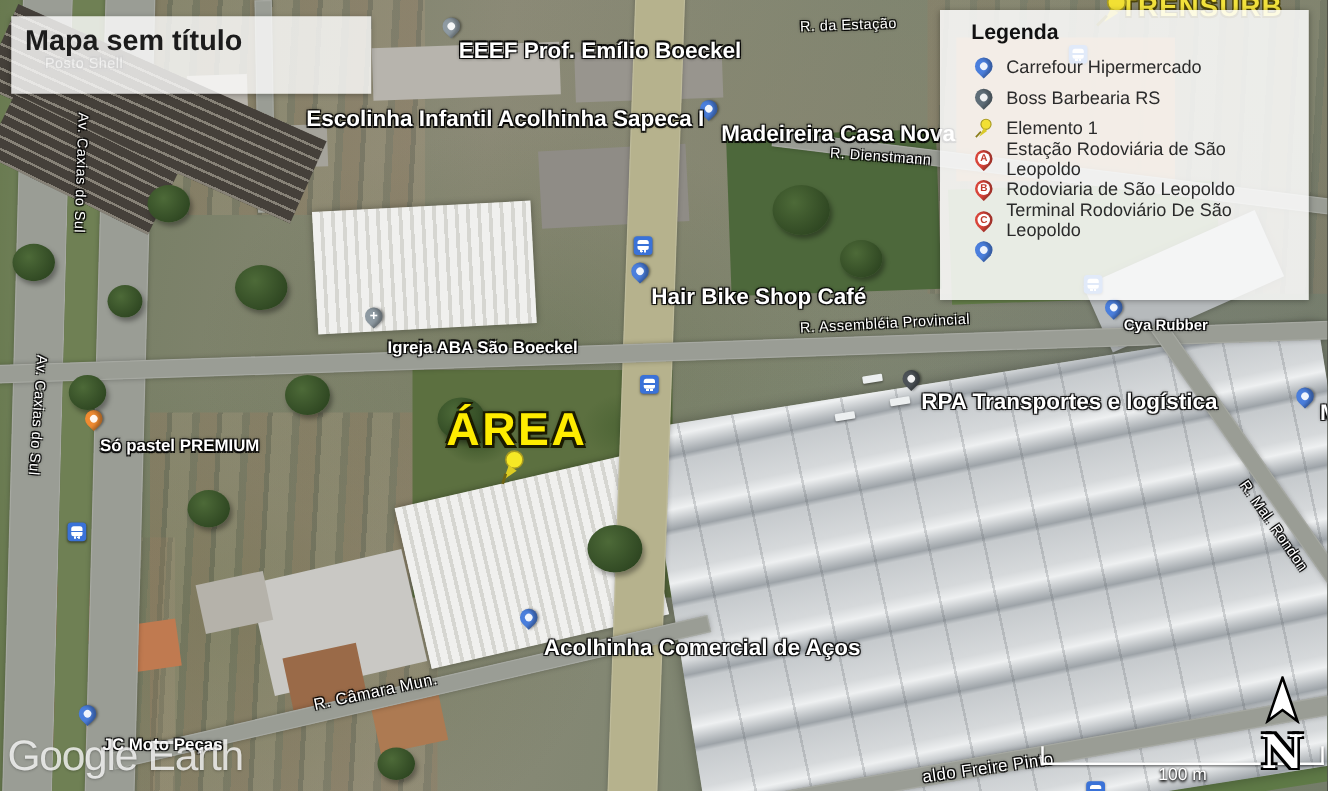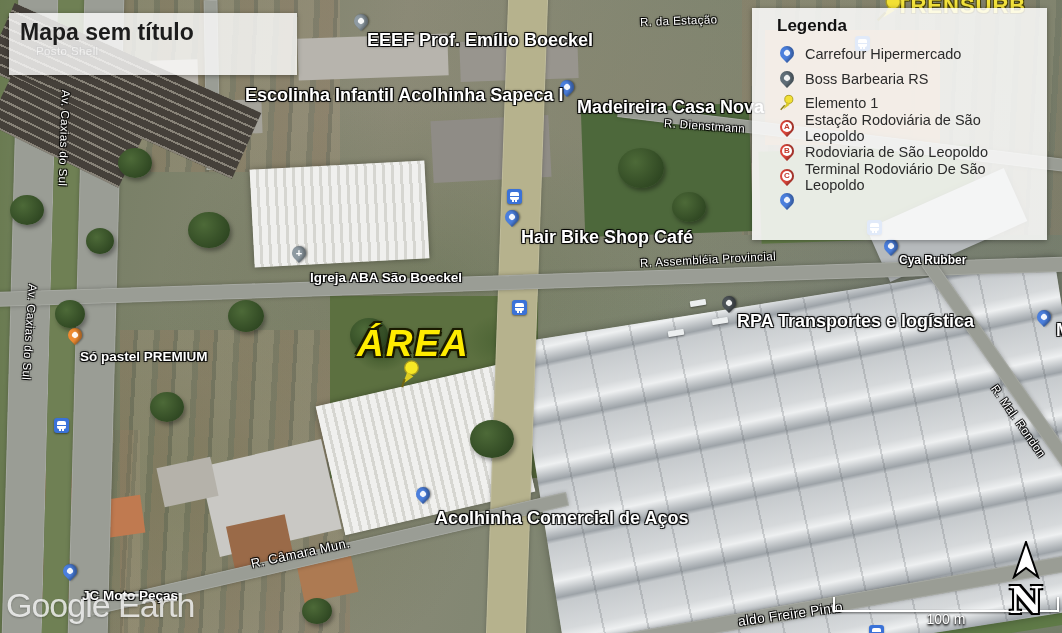--- a/index.html
+++ b/index.html
@@ -60,21 +60,20 @@
   .mlabel{
     position:absolute;color:#fff;white-space:nowrap;font-weight:bold;font-size:18px;
     text-shadow:-1px -1px 0 rgba(0,0,0,.8),1px -1px 0 rgba(0,0,0,.8),
       -1px 1px 0 rgba(0,0,0,.8),1px 1px 0 rgba(0,0,0,.8),0 0 3px rgba(0,0,0,.9);
     z-index:20;
   }
   .mlabel.roadname{font-weight:normal;font-size:11.5px;letter-spacing:.4px;}
   .area-label{
     font-size:37px;letter-spacing:2px;color:#ffec00;
     text-shadow:-2px -2px 0 #1a1a00,2px -2px 0 #1a1a00,-2px 2px 0 #1a1a00,2px 2px 0 #1a1a00,0 0 4px #000;
-    font-style:italic;
   }
   .trensurb-label{
     font-size:22px;letter-spacing:1px;color:#f2e23c;
     text-shadow:-1px -1px 0 #4a420a,1px -1px 0 #4a420a,-1px 1px 0 #4a420a,1px 1px 0 #4a420a;
     z-index:5;
   }
   .faint{opacity:.55;font-weight:normal;z-index:3;}
   
   .mpin{position:absolute;width:14px;height:14px;border-radius:50% 50% 50% 0;
     transform:rotate(-45deg);z-index:18;box-shadow:inset -2px -2px 3px rgba(0,0,0,.3),1px 1px 2px rgba(0,0,0,.4);}

